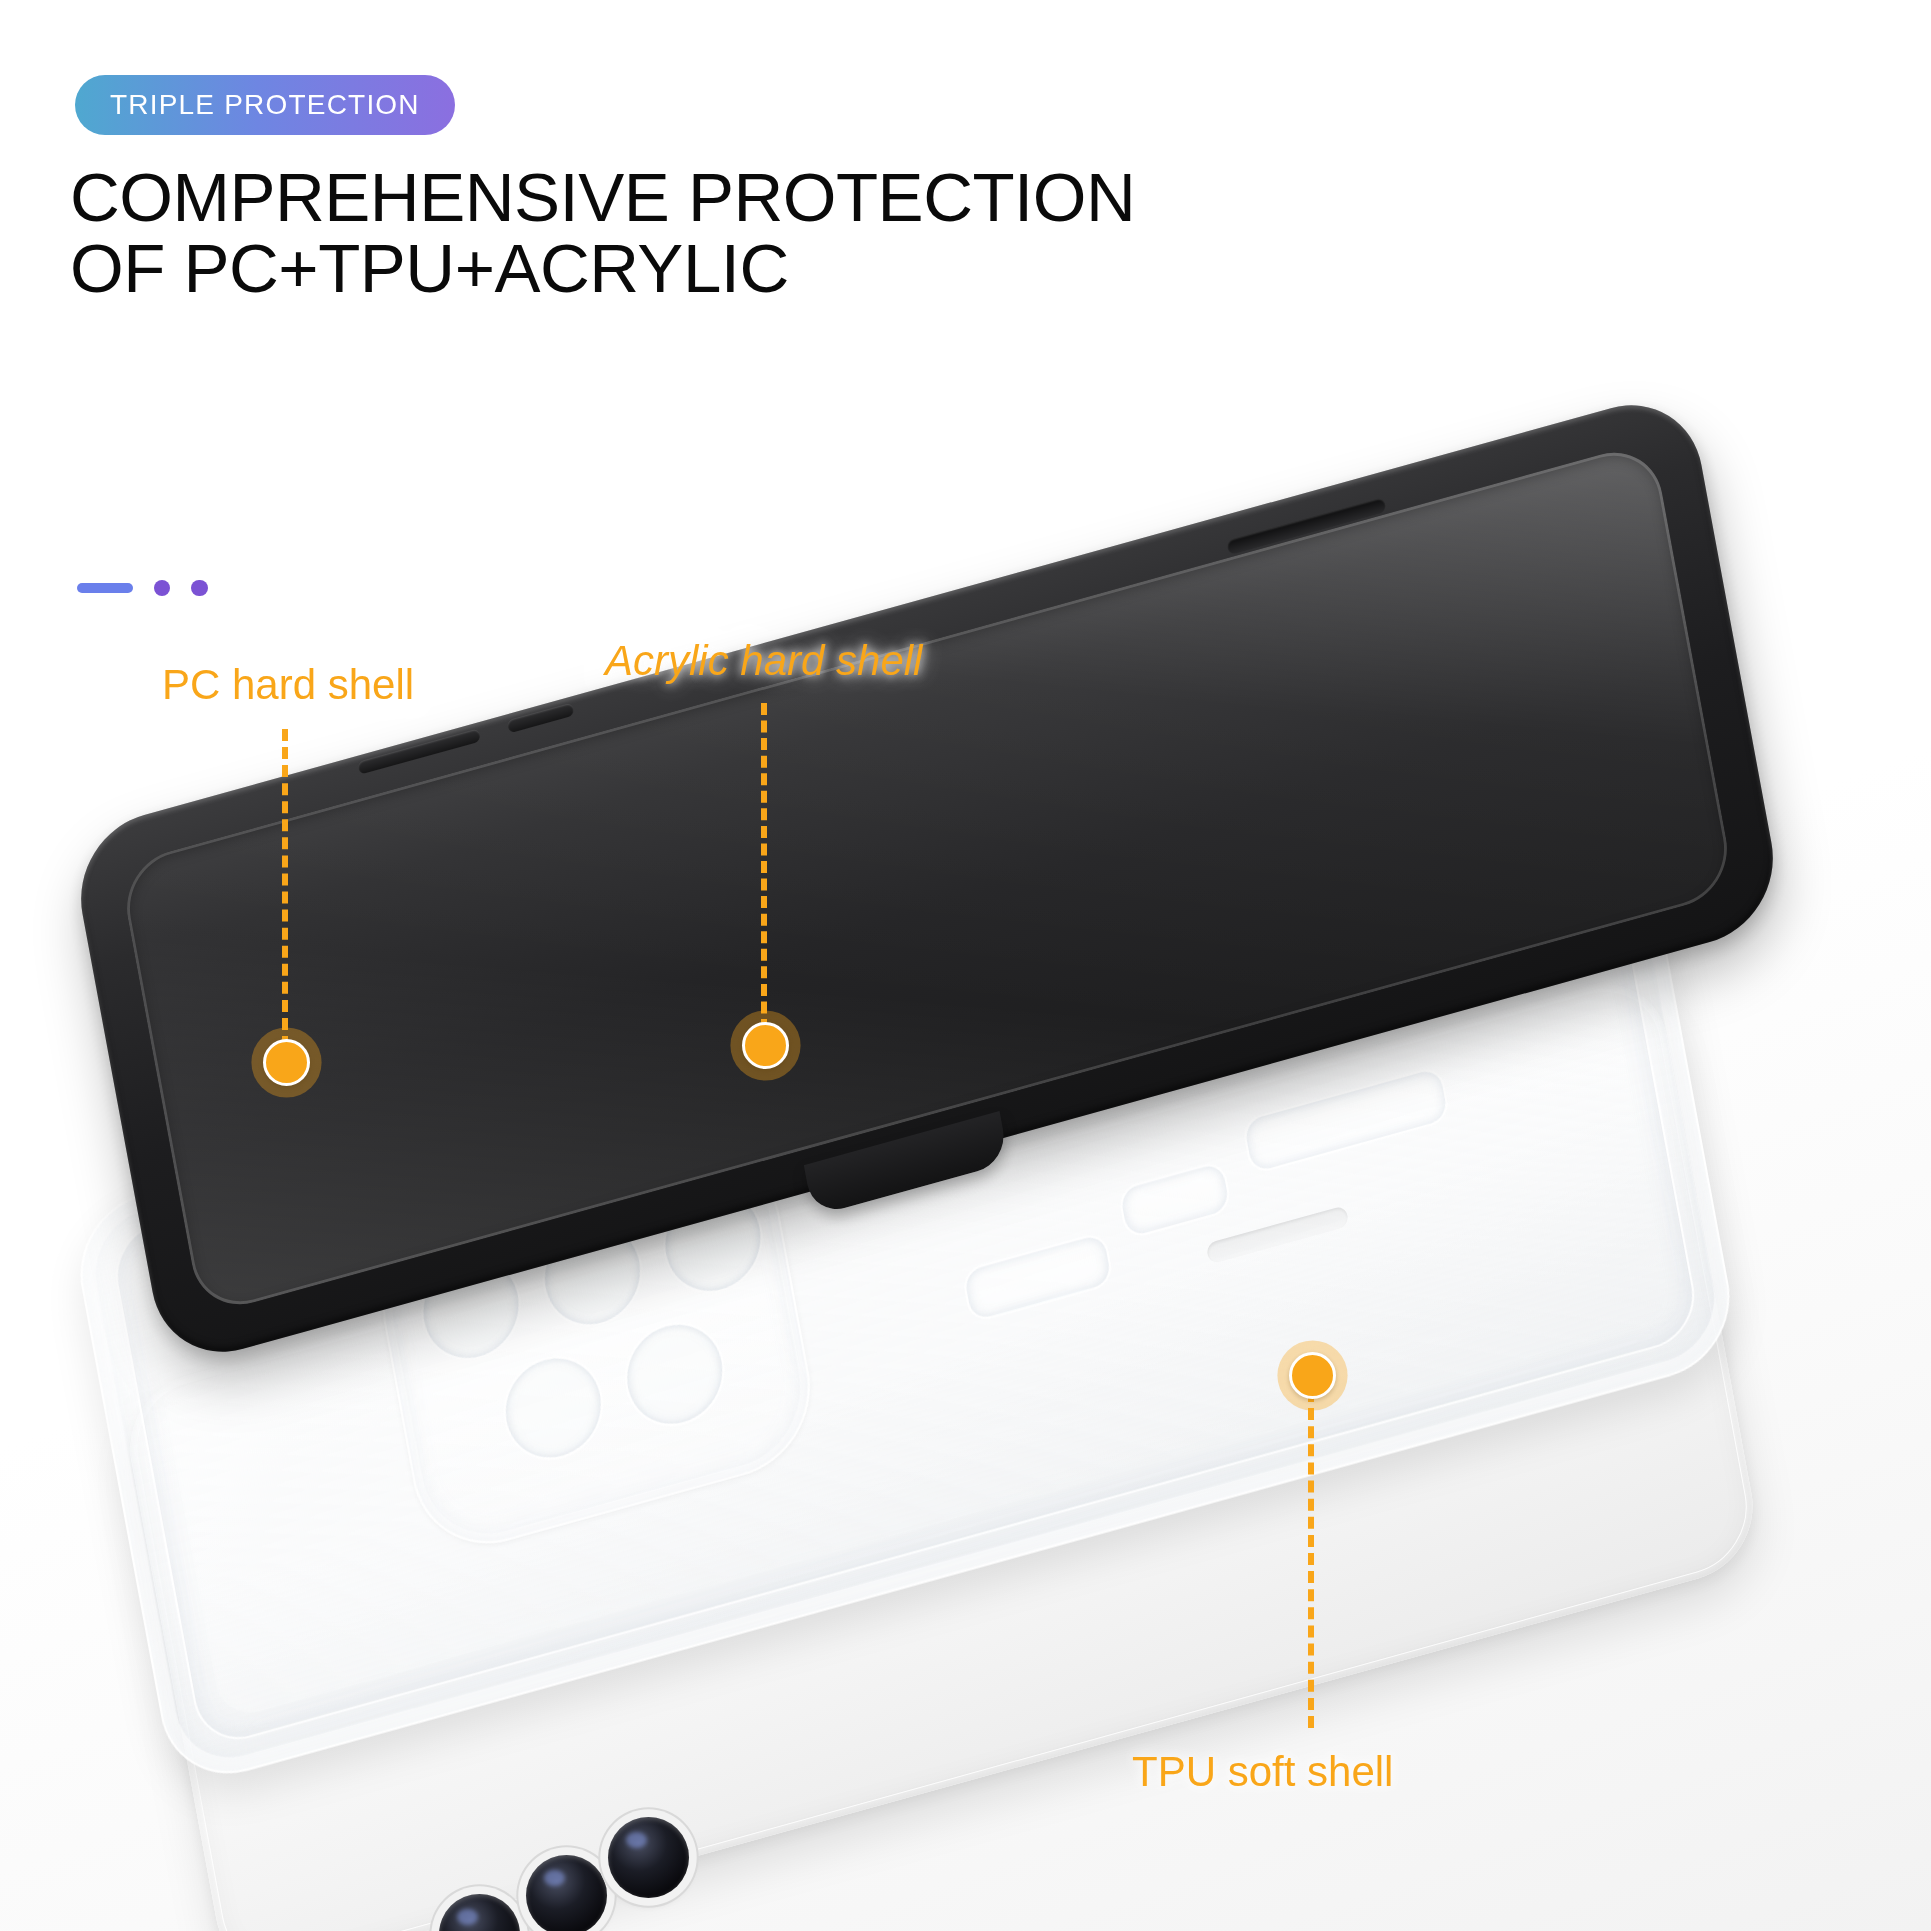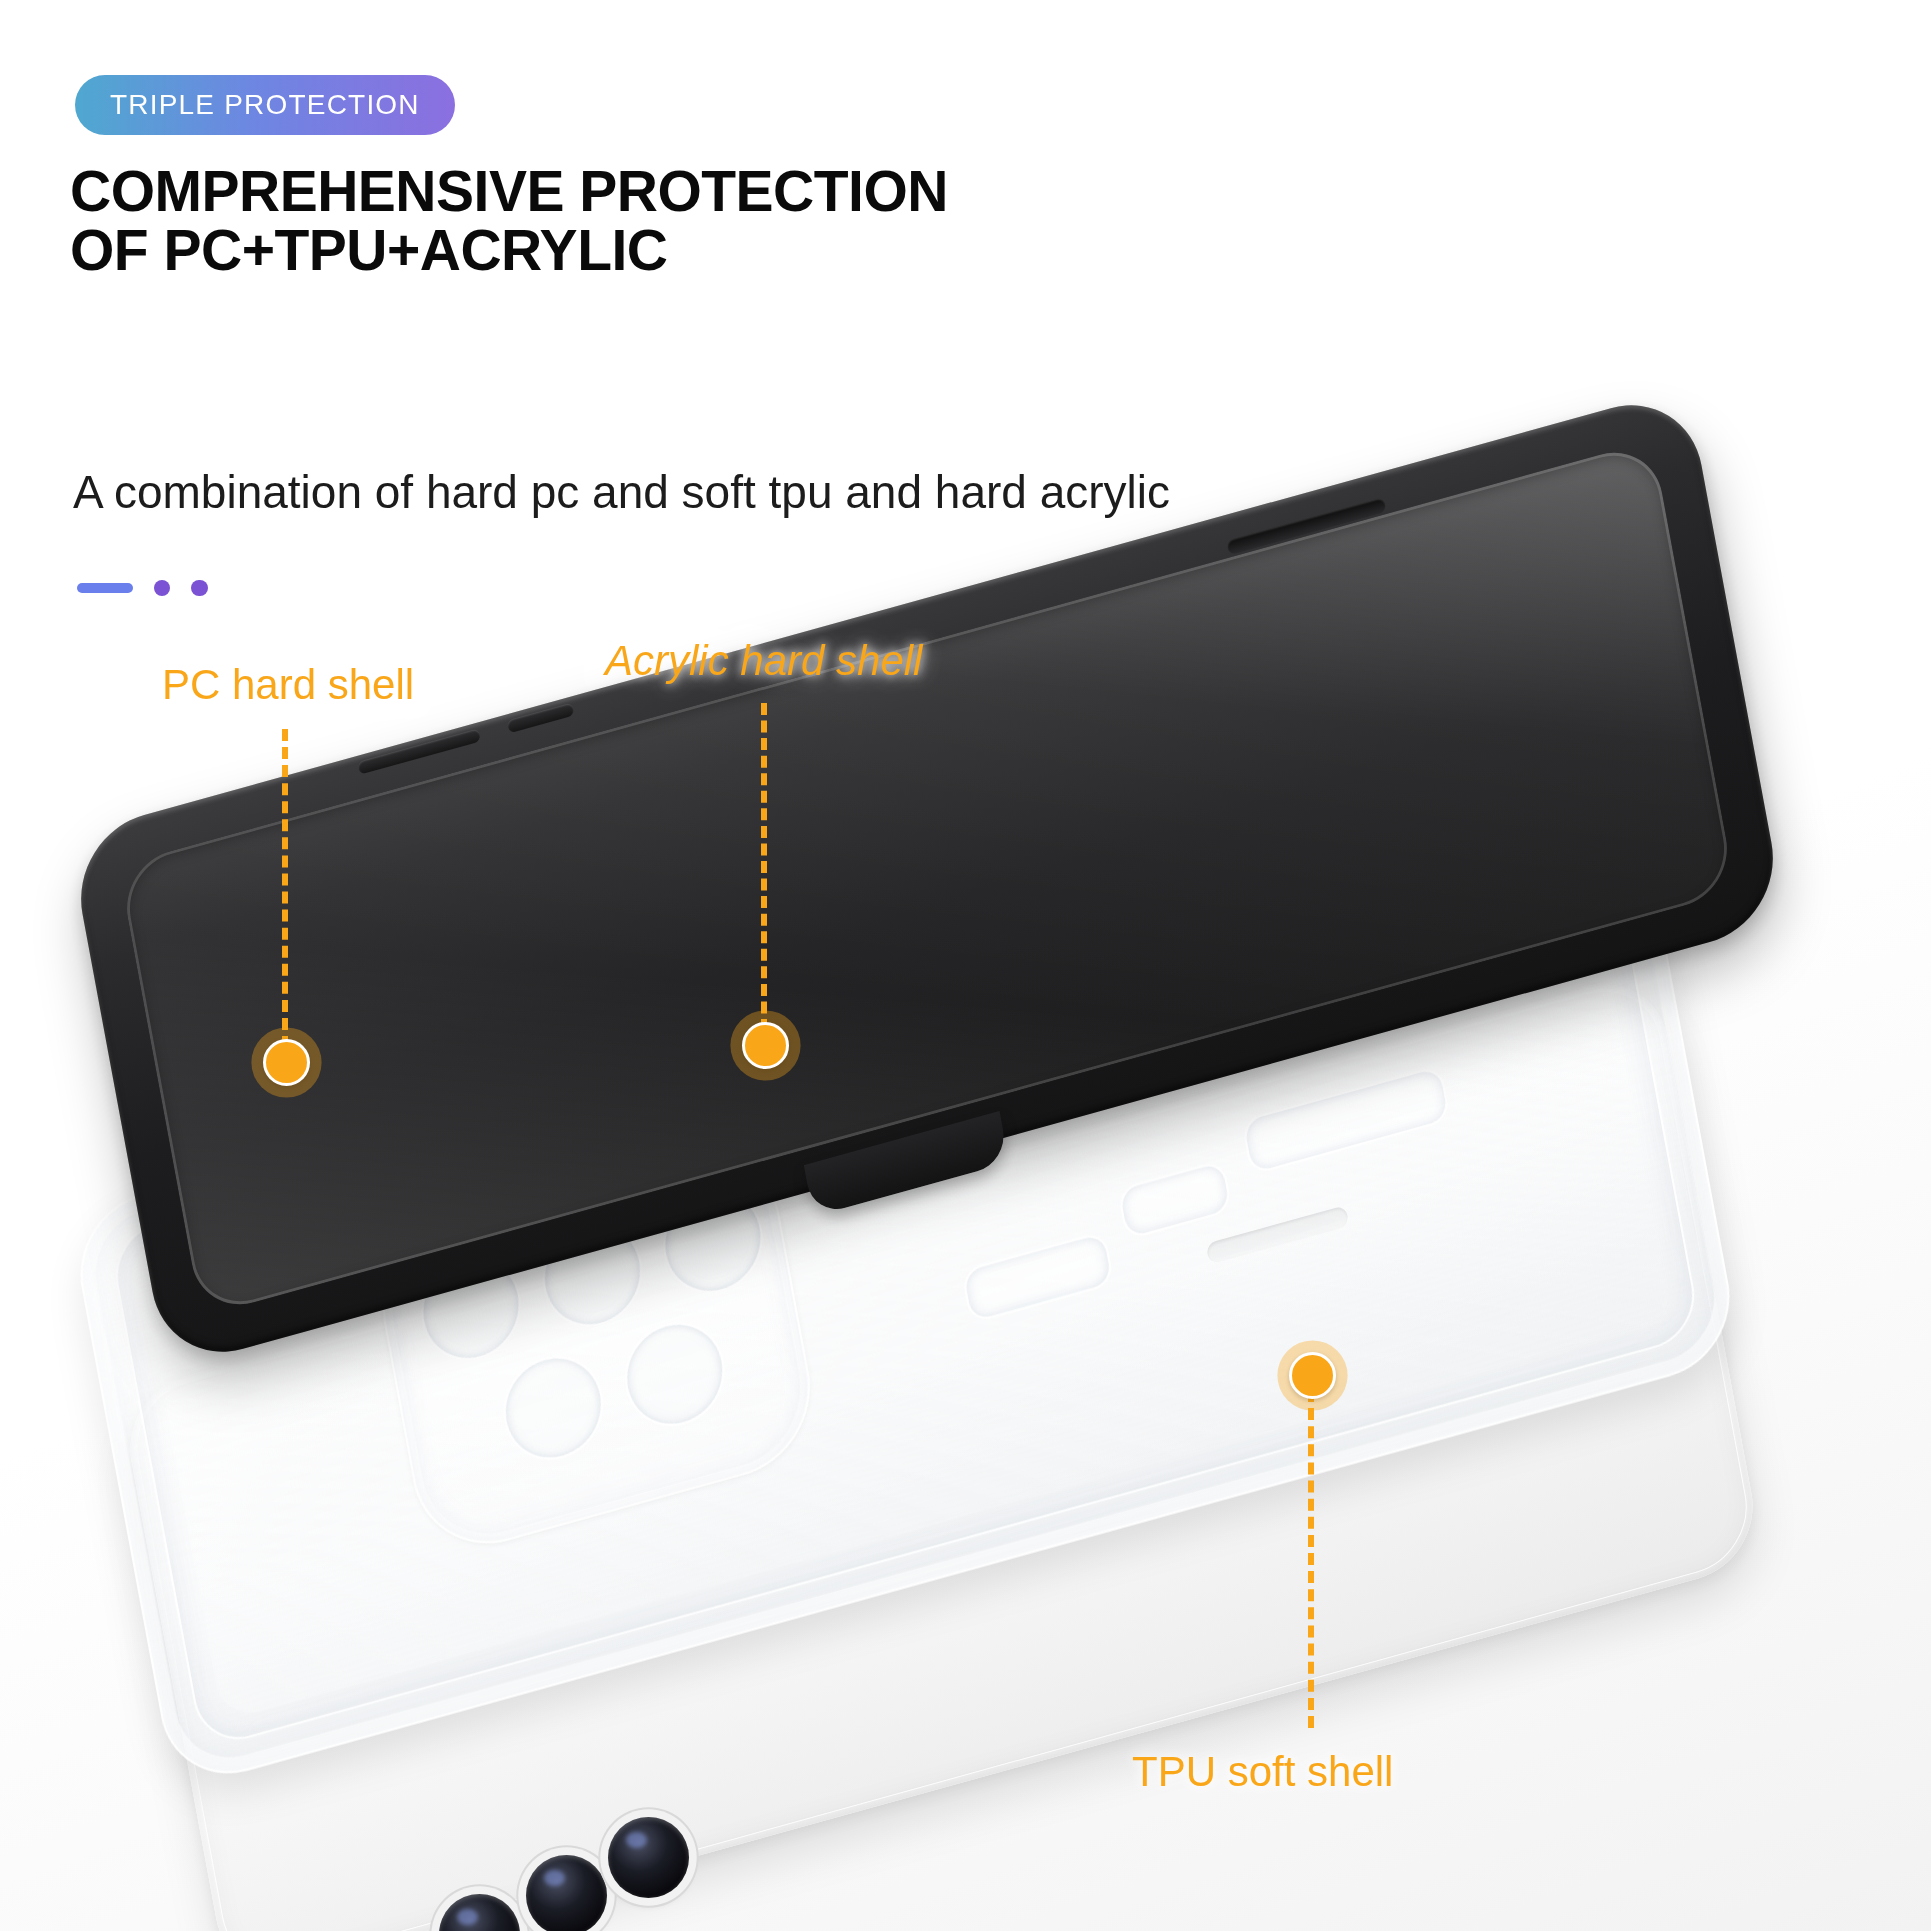--- a/index.html
+++ b/index.html
@@ -34,22 +34,22 @@
     white-space: nowrap;
   }
 
   .headline {
     position: absolute;
     left: 70px;
     top: 162px;
     width: 1699px;
     color: #0a0a0a;
     font-family: "Liberation Sans Narrow", "Liberation Sans", sans-serif;
-    font-weight: 700;
-    font-size: 57px;
+    font-weight: 400;
+    font-size: 69px;
     line-height: 1.03;
     letter-spacing: -0.5px;
     transform: scaleX(1.0);
     transform-origin: left top;
   }
   .headline .l1 { display:block; }
   .headline .l2 { display:block; }
 
   .subtitle {
     position: absolute;
@@ -331,21 +331,20 @@
 
   <div class="badge" style="background:linear-gradient(90deg,#4FA8D0 0%,#6E86E2 48%,#8B6FE0 100%);">
     <span>TRIPLE PROTECTION</span>
   </div>
 
   <div class="headline">
     <span class="l1">COMPREHENSIVE PROTECTION</span>
     <span class="l2">OF PC+TPU+ACRYLIC</span>
   </div>
 
-  <div class="subtitle">A combination of hard pc and soft tpu and hard acrylic</div>
 
   <div class="deco">
     <span class="dash"></span>
     <span class="dot d1"></span>
     <span class="dot d2"></span>
   </div>
 
   <div class="stage">
 
     <div class="phone-body">

